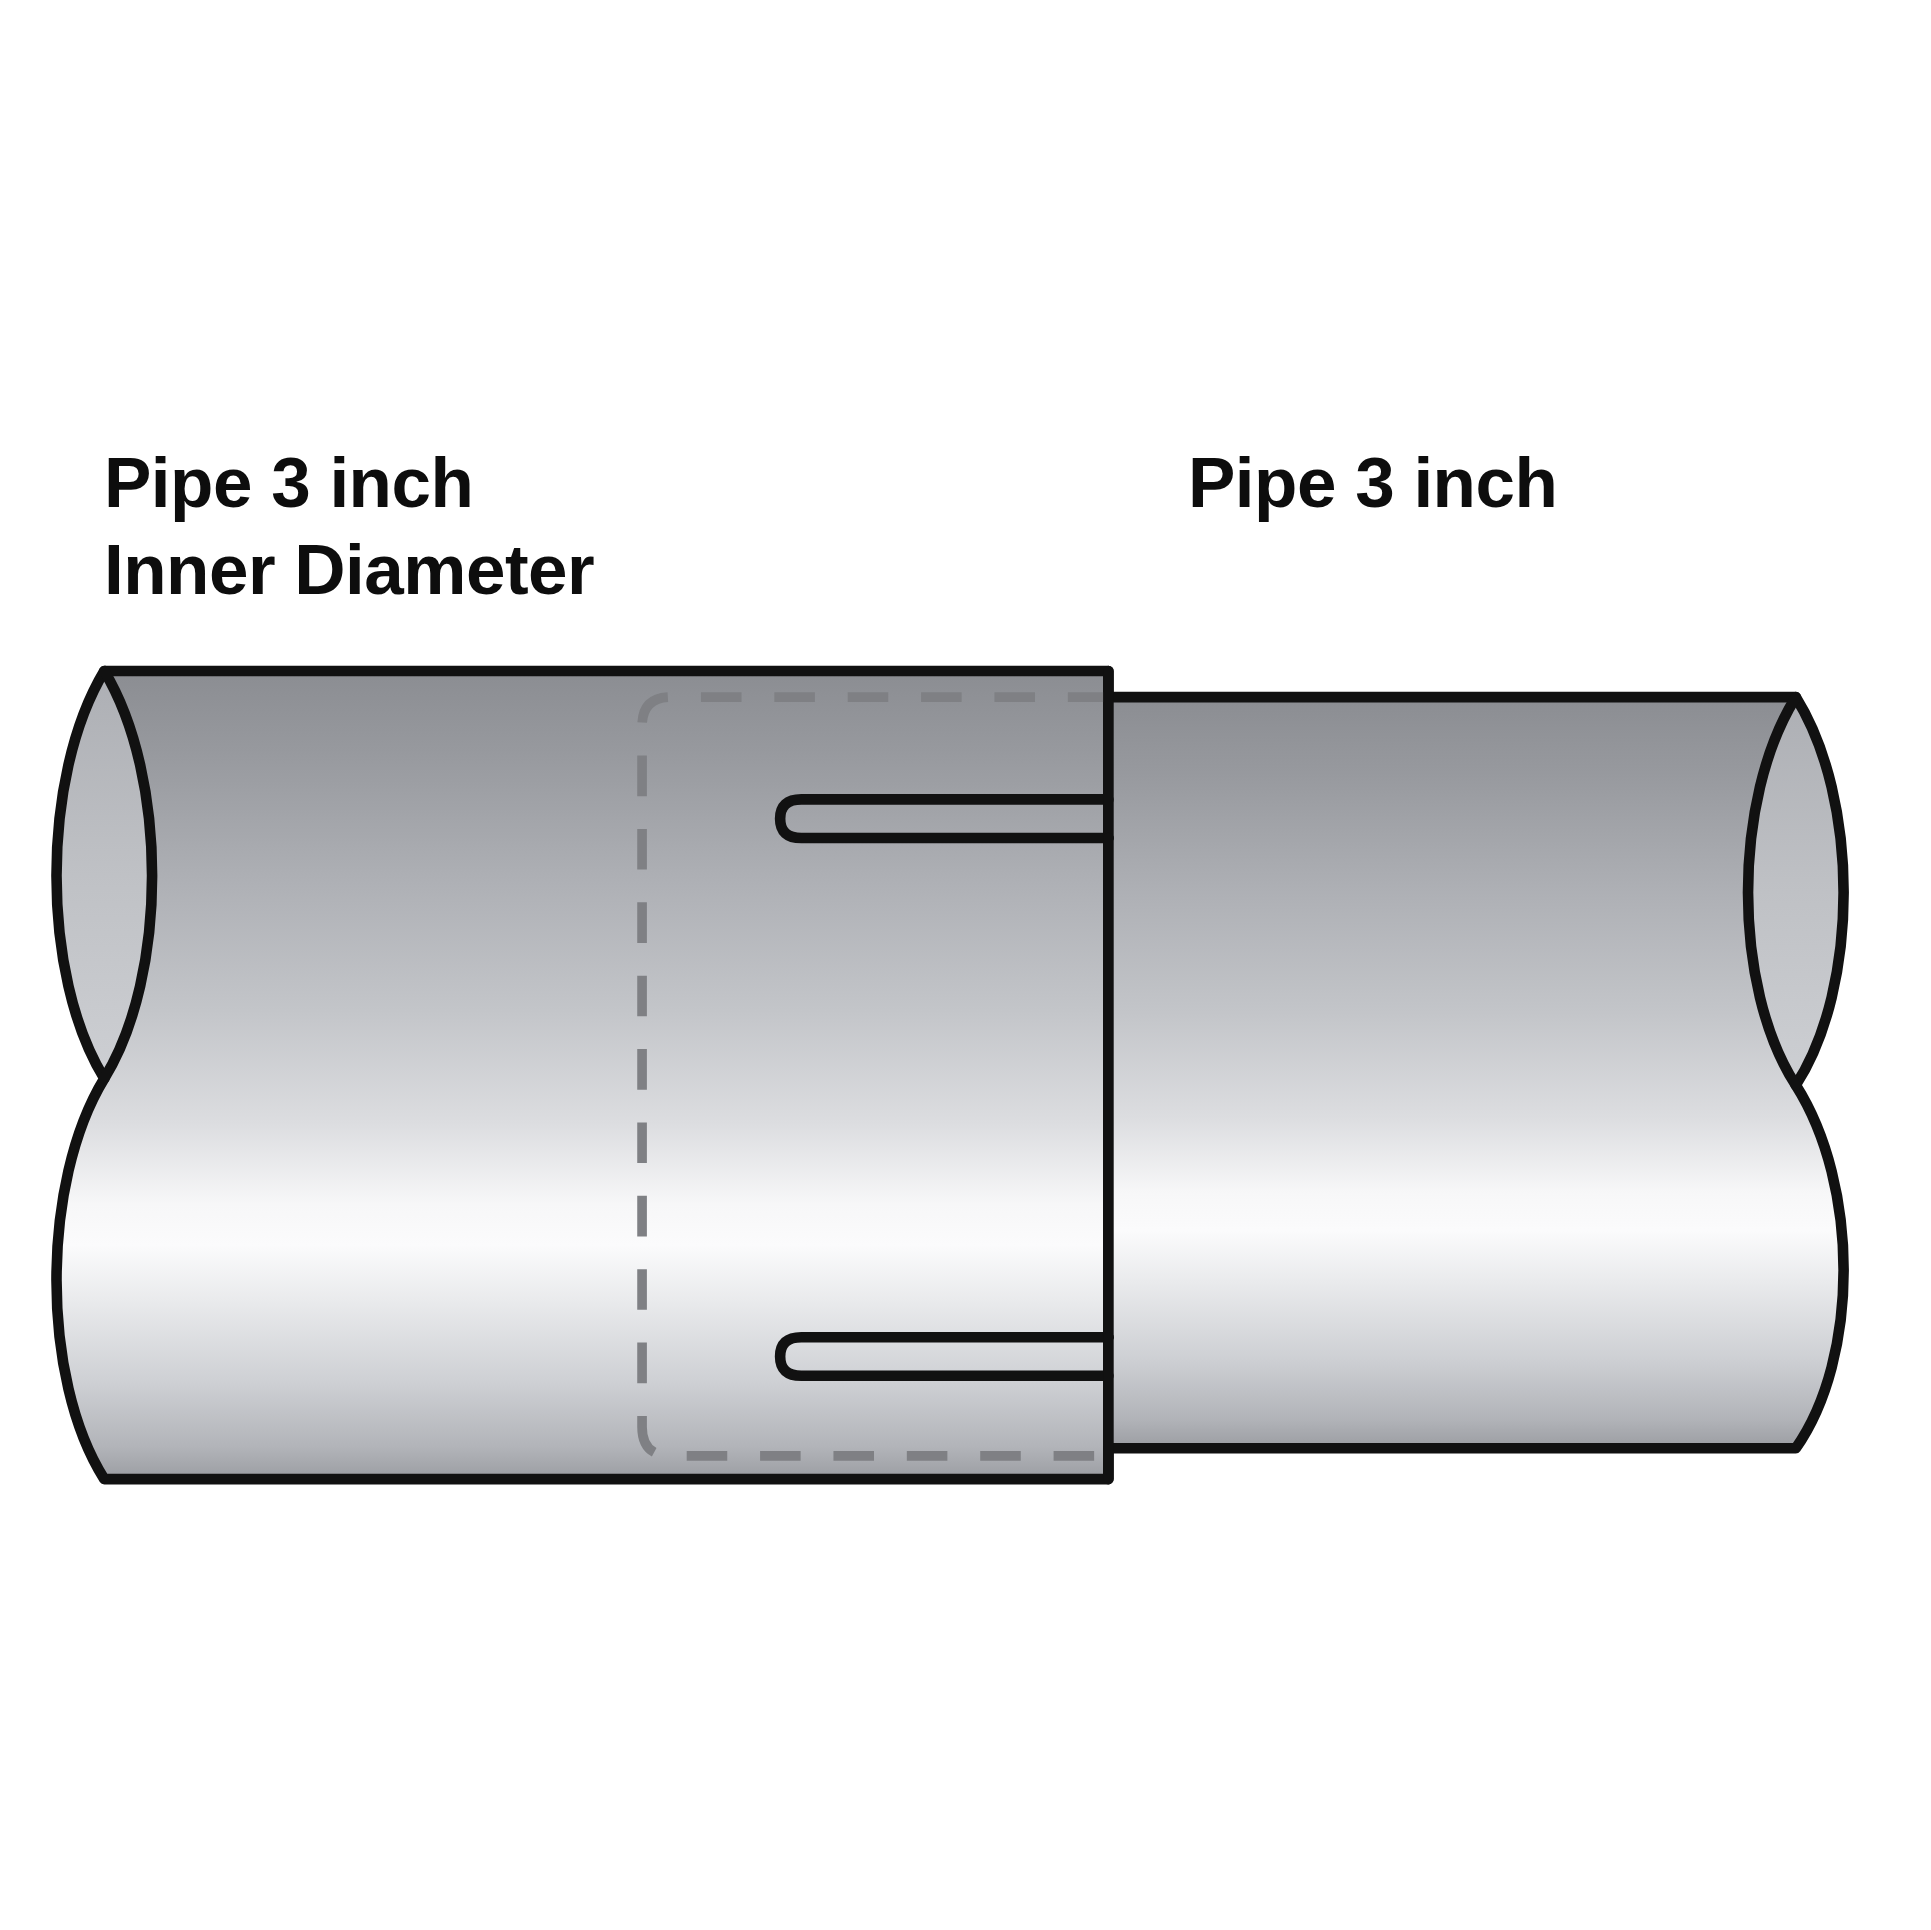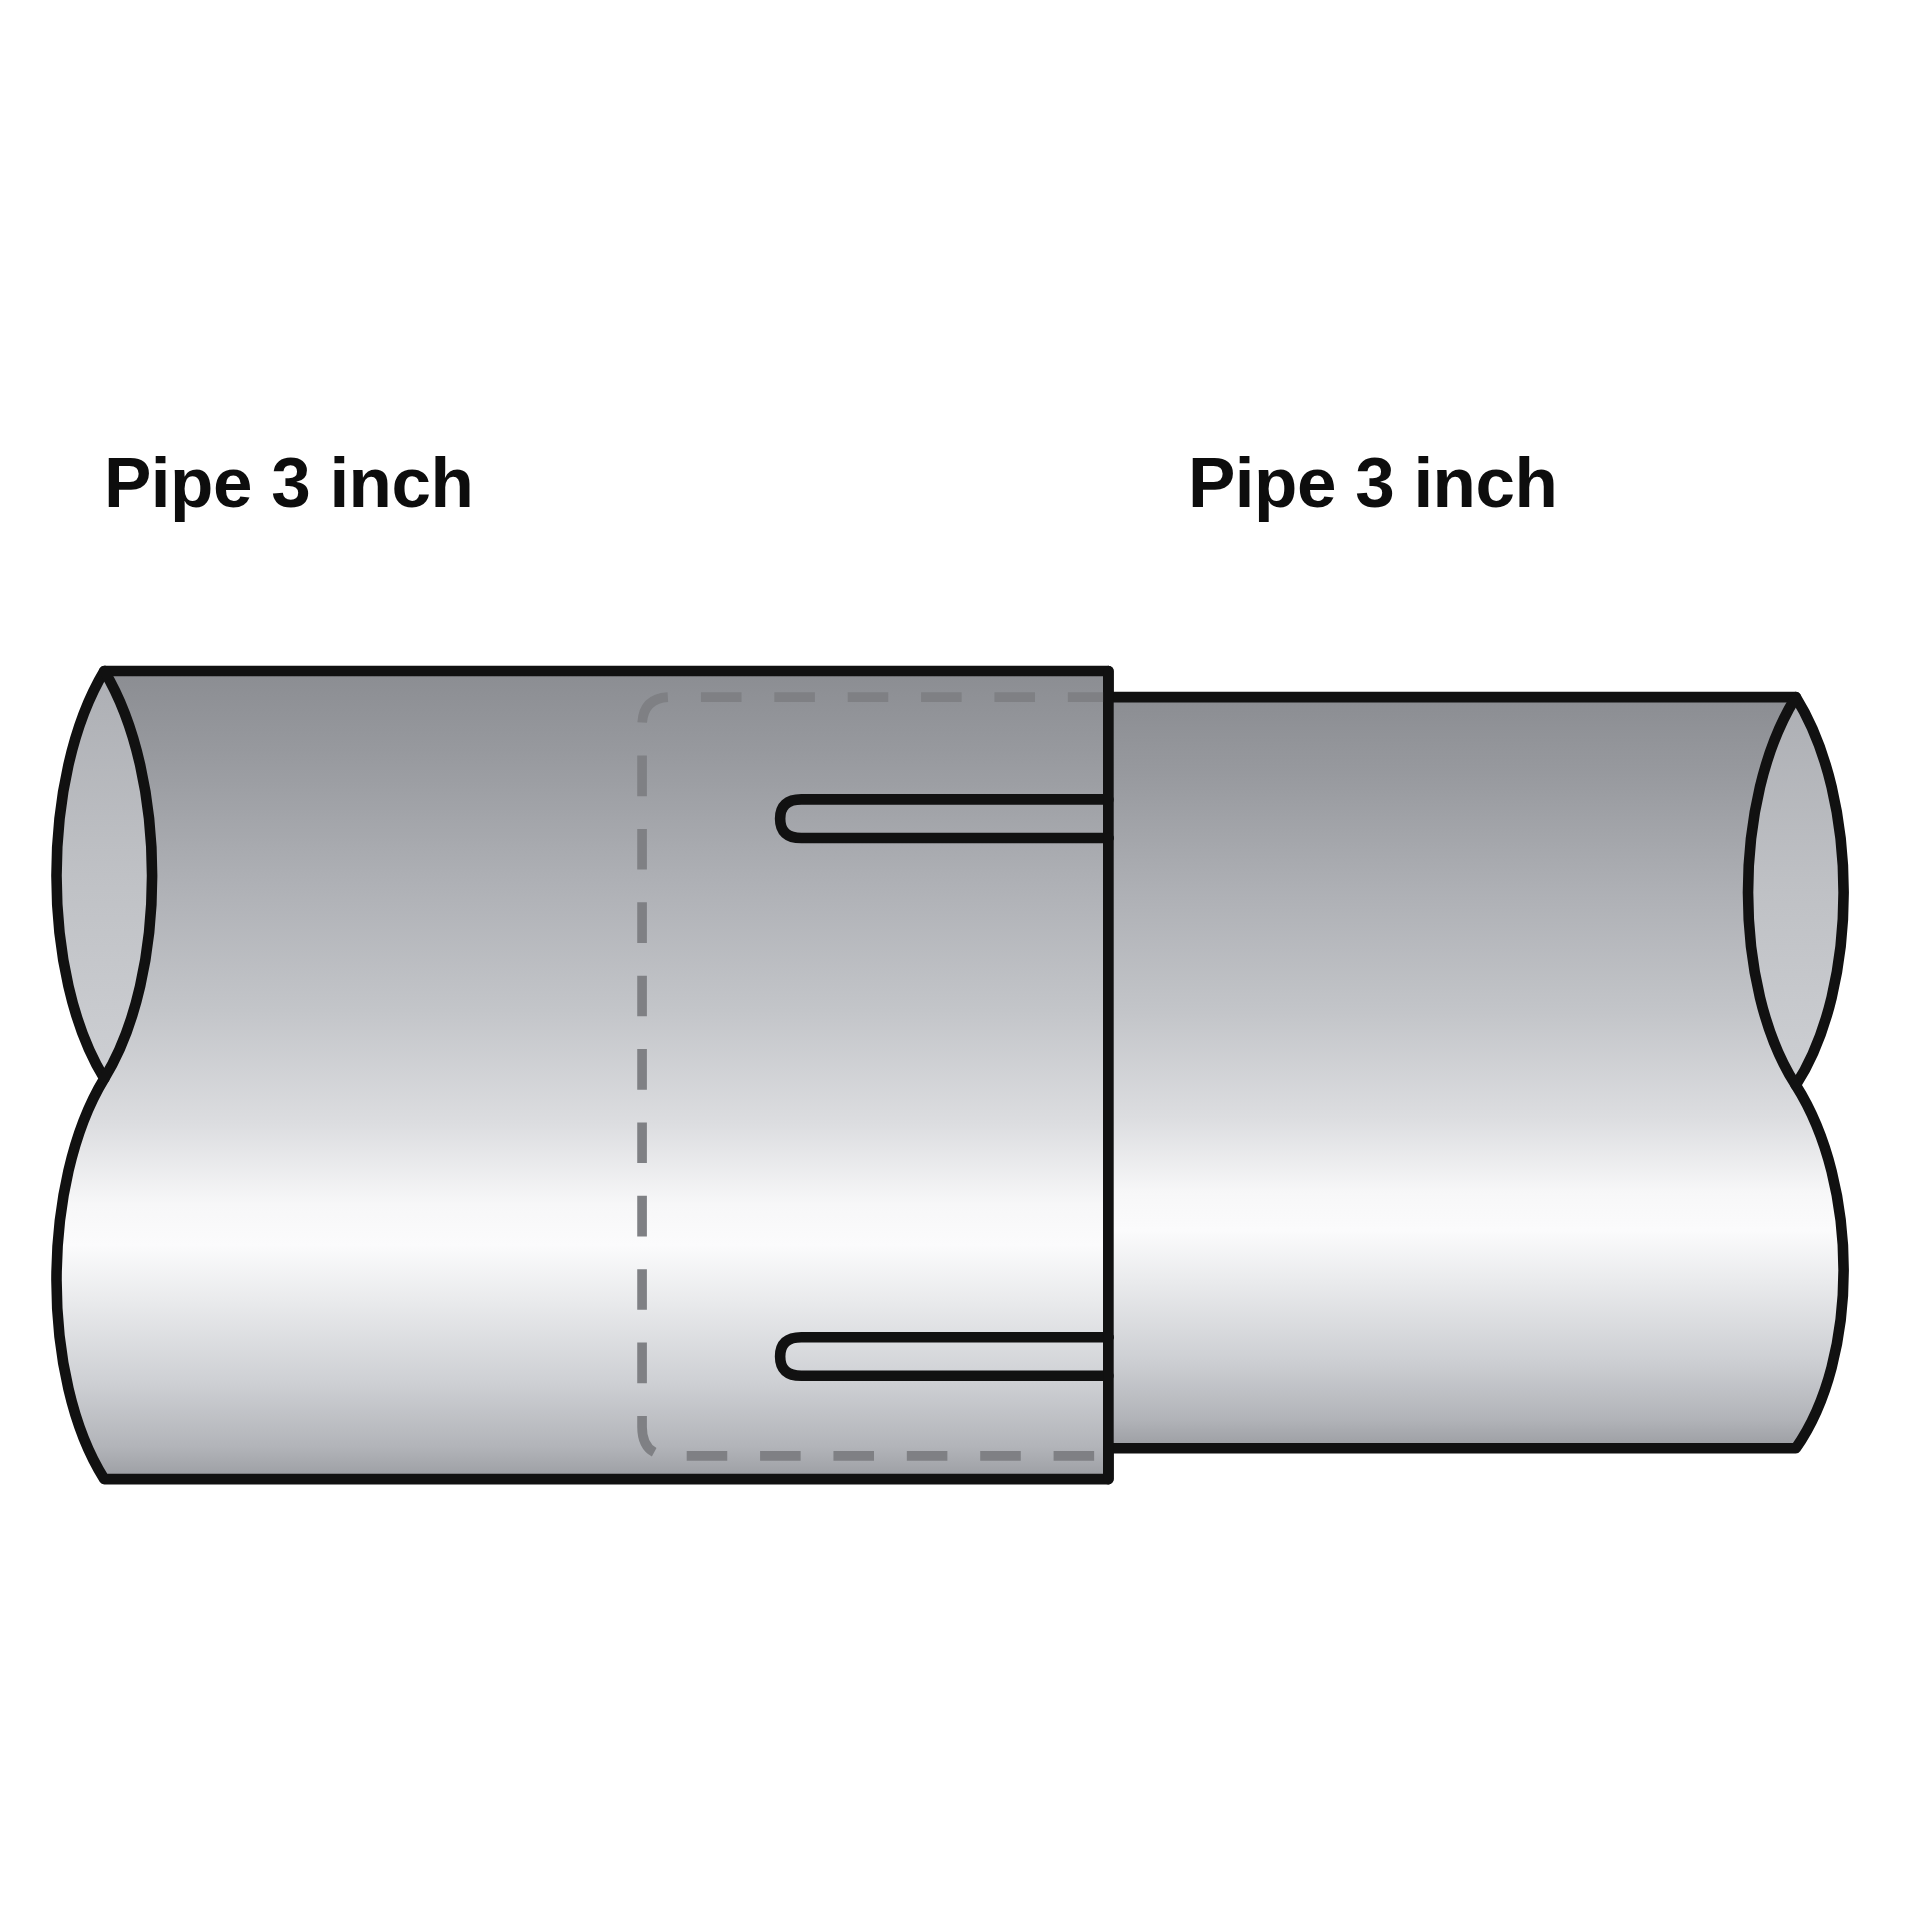--- a/index.html
+++ b/index.html
@@ -186,20 +186,21 @@
 
     <g>
       <path d="M 1148,695 L 1148,868" fill="none" stroke="#111111" stroke-width="11" stroke-linecap="round"></path>
       <path d="M 1148,868 L 1148,1385" fill="none" stroke="#111111" stroke-width="11" stroke-linecap="round"></path>
       <path d="M 1148,1385 L 1148,1532" fill="none" stroke="#111111" stroke-width="11" stroke-linecap="round"></path>
     </g>
   </svg>
 
   <div class="label-block" id="label-left">
     <span class="label-line">Pipe 3 inch</span>
+    <span class="label-line">Inner Diameter</span>
   </div>
 
   <div class="label-block" id="label-right">
     <span class="label-line">Pipe 3 inch</span>
   </div>
 
 </div>
 
 
 </body></html>

